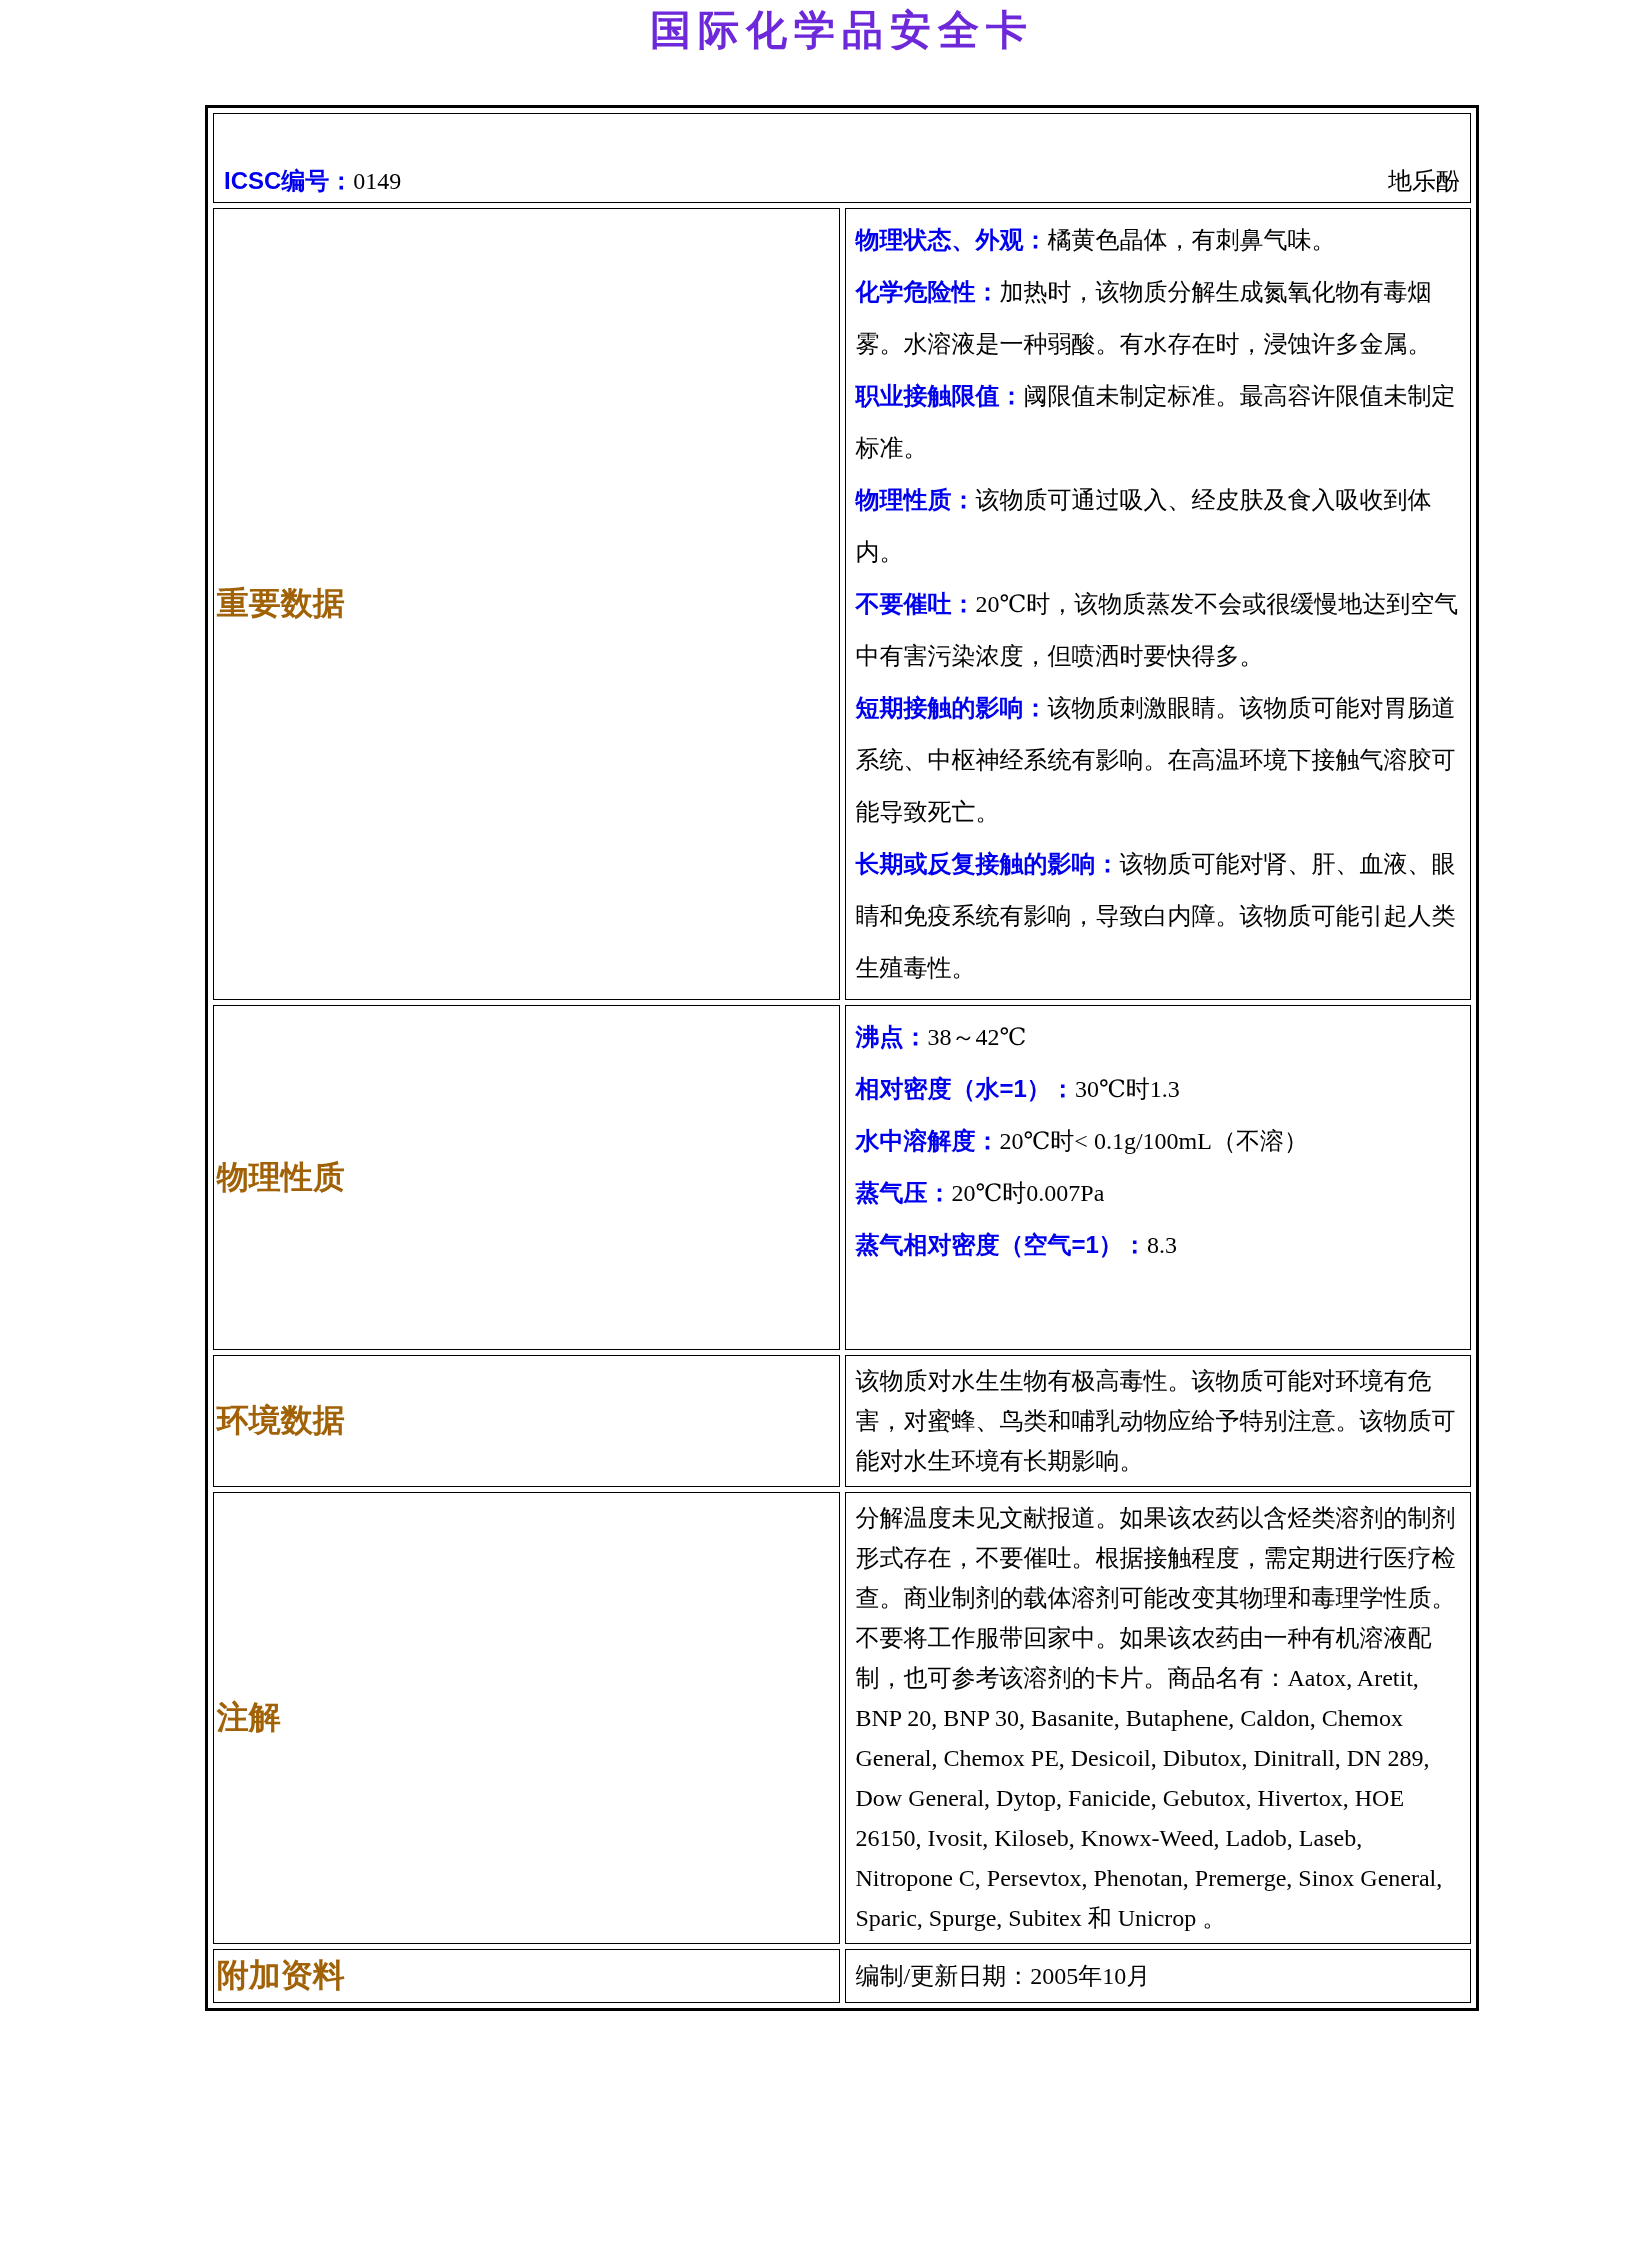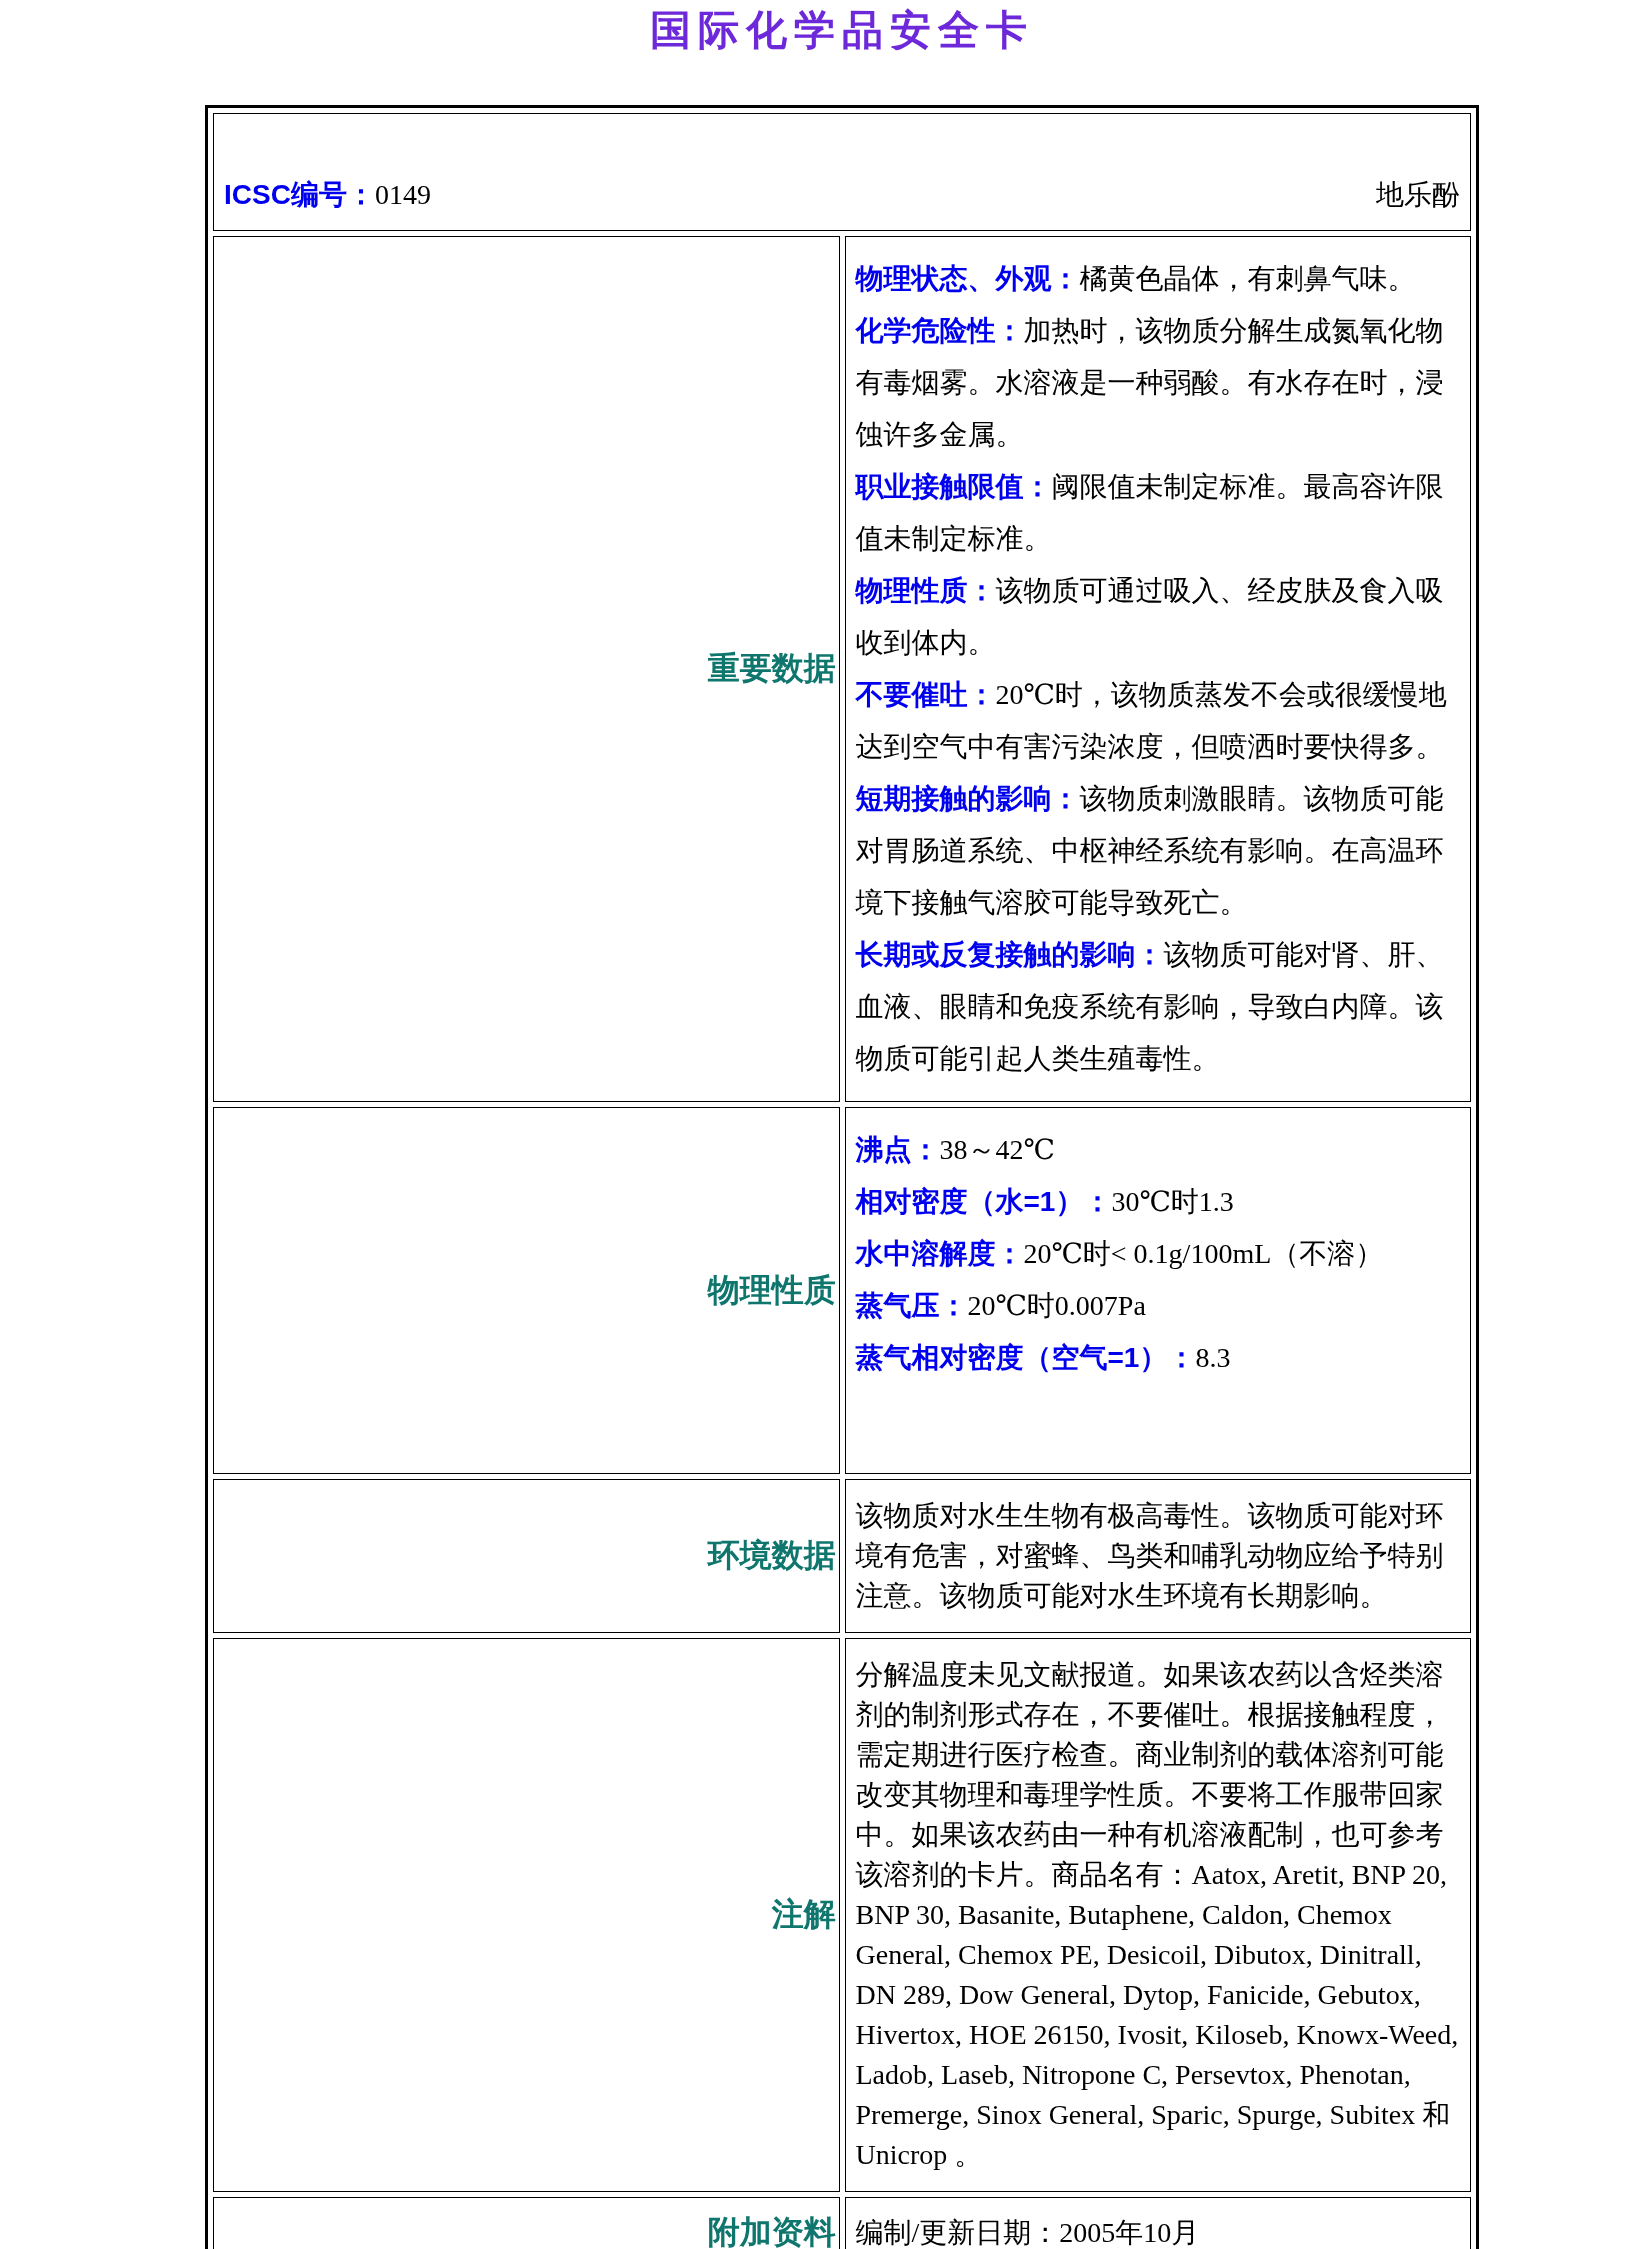--- a/index.html
+++ b/index.html
@@ -14,26 +14,26 @@
     color:#6d28d9; letter-spacing:7px;
     font-family:"Liberation Serif","DejaVu Serif",serif;
   }
   table.card {
     position:absolute; left:205px; top:105px; width:1274px;
     border:3.5px solid #000; border-collapse:separate; border-spacing:5px;
     table-layout:fixed;
   }
   td {
     border:1.4px solid #000; background:#fff;
-    padding:16px 10px; vertical-align:top; font-size:28px;
+    padding:5px 10px; vertical-align:top; font-size:24px;
   }
   td.label-cell {
-    width:154px; text-align:right; vertical-align:middle;
+    width:154px; text-align:left; vertical-align:middle;
     font-family:"Liberation Sans","DejaVu Sans",sans-serif;
-    font-weight:bold; color:#0f766e; font-size:32px; padding:4.2px 2.8px;
+    font-weight:bold; color:#a16207; font-size:32px; padding:4.2px 2.8px;
   }
   .term {
     font-family:"Liberation Sans","DejaVu Sans",sans-serif;
     font-weight:bold; color:#0000EE;
   }
   .lh-wide p { margin:0; line-height:52px; }
   .lh-narrow { line-height:40px; margin:0; }
   .hdr-flex { display:flex; justify-content:space-between; align-items:baseline; }
   .hdr-left .num { color:#000; font-family:"Liberation Serif","DejaVu Serif",serif; font-weight:normal; }
   .hdr-right { color:#000;margin-top:46px; }

